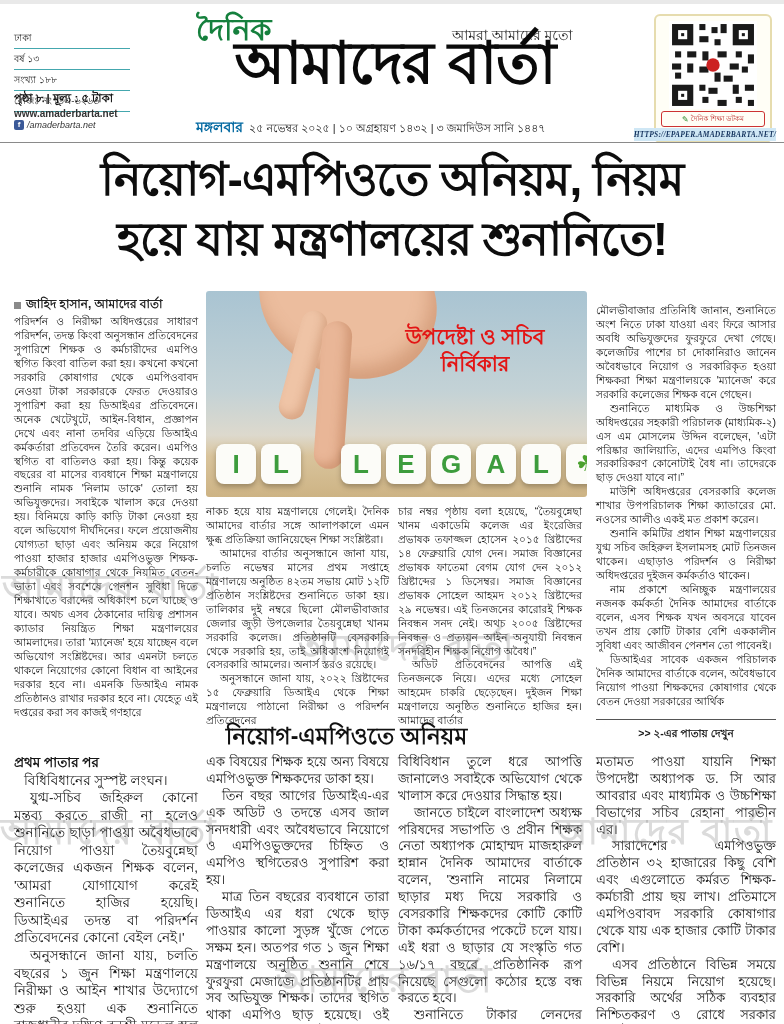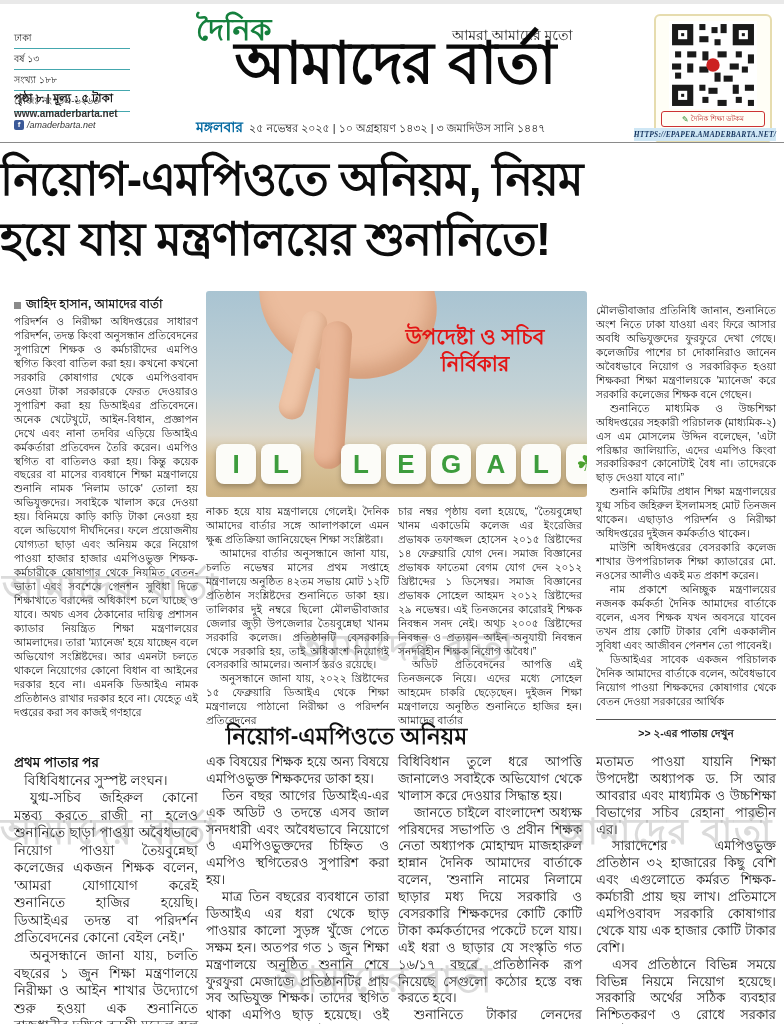--- a/index.html
+++ b/index.html
@@ -29,21 +29,21 @@
     border-radius:6px;padding:5px 5px 4px 5px;text-align:center;}
   .qr-svg{width:88px;height:88px;display:block;margin:0 auto;}
   .qr-caption{margin-top:2px;border:1px solid #cc3333;border-radius:3px;font-size:7px;color:#b92222;
     padding:1px 1px;display:flex;align-items:center;justify-content:center;gap:2px;}
   .pen-icon{color:#2e8b2e;font-size:8px;}
   .qr-domain{font-size:7.5px;color:#b92222;margin-top:1px;}
   .epaper-strip{position:absolute;right:8px;top:124px;background:#cfe7f5;color:#15335e;
     font-family:"Liberation Serif",serif;font-style:italic;font-weight:bold;font-size:7.5px;
     padding:2px 0;letter-spacing:.2px;}
   
-  .headline{position:absolute;left:0;top:146px;width:784px;text-align:left;
+  .headline{position:absolute;left:0;top:146px;width:784px;text-align:center;
     font-size:46px;font-weight:900;color:#0d0d0d;line-height:1.3;letter-spacing:-1px;}
   .byline{position:absolute;left:14px;top:291px;font-size:12px;font-weight:bold;color:#222;
     display:flex;align-items:center;gap:5px;}
   .byline-bullet{display:inline-block;width:7px;height:7px;background:#8a8a8a;}
   
   .col{position:absolute;text-align:justify;font-size:10.5px;line-height:1.33;color:#161616;}
   .col p{margin:0;}
   .col p + p{text-indent:14px;}
   .c1{left:14px;top:311px;width:184px;}
   .c2{left:206px;top:501px;width:183px;}
@@ -204,22 +204,22 @@
     <p>আমাদের বার্তার অনুসন্ধানে জানা যায়, চলতি নভেম্বর মাসের প্রথম সপ্তাহে মন্ত্রণালয়ে অনুষ্ঠিত ৪২তম সভায় মোট ১২টি প্রতিষ্ঠান সংশ্লিষ্টদের শুনানিতে ডাকা হয়। তালিকার দুই নম্বরে ছিলো মৌলভীবাজার জেলার জুড়ী উপজেলার তৈয়বুন্নেছা খানম সরকারি কলেজ। প্রতিষ্ঠানটি বেসরকারি থেকে সরকারি হয়, তাই অধিকাংশ নিয়োগই বেসরকারি আমলের। অনার্স স্তরও রয়েছে।</p>
     <p>অনুসন্ধানে জানা যায়, ২০২২ খ্রিষ্টাব্দের ১৫ ফেব্রুয়ারি ডিআইএ থেকে শিক্ষা মন্ত্রণালয়ে পাঠানো নিরীক্ষা ও পরিদর্শন প্রতিবেদনের</p>
   </div>
   <div class="col c3">
     <p>চার নম্বর পৃষ্ঠায় বলা হয়েছে, “তৈয়বুন্নেছা খানম একাডেমি কলেজ এর ইংরেজির প্রভাষক তফাজ্জল হোসেন ২০১৫ খ্রিষ্টাব্দের ১৪ ফেব্রুয়ারি যোগ দেন। সমাজ বিজ্ঞানের প্রভাষক ফাতেমা বেগম যোগ দেন ২০১২ খ্রিষ্টাব্দের ১ ডিসেম্বর। সমাজ বিজ্ঞানের প্রভাষক সোহেল আহমদ ২০১২ খ্রিষ্টাব্দের ২৯ নভেম্বর। এই তিনজনের কারোরই শিক্ষক নিবন্ধন সনদ নেই। অথচ ২০০৫ খ্রিষ্টাব্দের নিবন্ধন ও প্রত্যয়ন আইন অনুযায়ী নিবন্ধন সনদবিহীন শিক্ষক নিয়োগ অবৈধ।”</p>
     <p>অডিট প্রতিবেদনের আপত্তি এই তিনজনকে নিয়ে। এদের মধ্যে সোহেল আহমেদ চাকরি ছেড়েছেন। দুইজন শিক্ষা মন্ত্রণালয়ে অনুষ্ঠিত শুনানিতে হাজির হন। আমাদের বার্তার</p>
   </div>
   <div class="col c4">
     <p>মৌলভীবাজার প্রতিনিধি জানান, শুনানিতে অংশ নিতে ঢাকা যাওয়া এবং ফিরে আসার অবধি অভিযুক্তদের ফুরফুরে দেখা গেছে। কলেজটির পাশের চা দোকানিরাও জানেন অবৈধভাবে নিয়োগ ও সরকারিকৃত হওয়া শিক্ষকরা শিক্ষা মন্ত্রণালয়কে 'ম্যানেজ' করে সরকারি কলেজের শিক্ষক বনে গেছেন।</p>
     <p>শুনানিতে মাধ্যমিক ও উচ্চশিক্ষা অধিদপ্তরের সহকারী পরিচালক (মাধ্যমিক-২) এস এম মোসলেম উদ্দিন বলেছেন, 'এটা পরিষ্কার জালিয়াতি, এদের এমপিও কিংবা সরকারিকরণ কোনোটাই বৈধ না। তাদেরকে ছাড় দেওয়া যাবে না।”</p>
+    <p>মাউশি অধিদপ্তরের বেসরকারি কলেজ শাখার উপপরিচালক শিক্ষা ক্যাডারের মো. নওসের আলীও একই মত প্রকাশ করেন।</p>
     <p>শুনানি কমিটির প্রধান শিক্ষা মন্ত্রণালয়ের যুগ্ম সচিব জহিরুল ইসলামসহ মোট তিনজন থাকেন। এছাড়াও পরিদর্শন ও নিরীক্ষা অধিদপ্তরের দুইজন কর্মকর্তাও থাকেন।</p>
-    <p>মাউশি অধিদপ্তরের বেসরকারি কলেজ শাখার উপপরিচালক শিক্ষা ক্যাডারের মো. নওসের আলীও একই মত প্রকাশ করেন।</p>
     <p>নাম প্রকাশে অনিচ্ছুক মন্ত্রণালয়ের নজনক কর্মকর্তা দৈনিক আমাদের বার্তাকে বলেন, এসব শিক্ষক যখন অবসরে যাবেন তখন প্রায় কোটি টাকার বেশি এককালীন সুবিধা এবং আজীবন পেনশন তো পাবেনই।</p>
     <p>ডিআইএর সাবেক একজন পরিচালক দৈনিক আমাদের বার্তাকে বলেন, অবৈধভাবে নিয়োগ পাওয়া শিক্ষকদের কোষাগার থেকে বেতন দেওয়া সরকারের আর্থিক</p>
     <div class="continue-box">&gt;&gt; ২-এর পাতায় দেখুন</div>
   </div>
 
   <div class="sub-headline">নিয়োগ-এমপিওতে অনিয়ম</div>
 
   <div class="bcol b1">
     <p class="cont-label">প্রথম পাতার পর</p>
     <p class="first-line">বিধিবিধানের সুস্পষ্ট লংঘন।</p>

